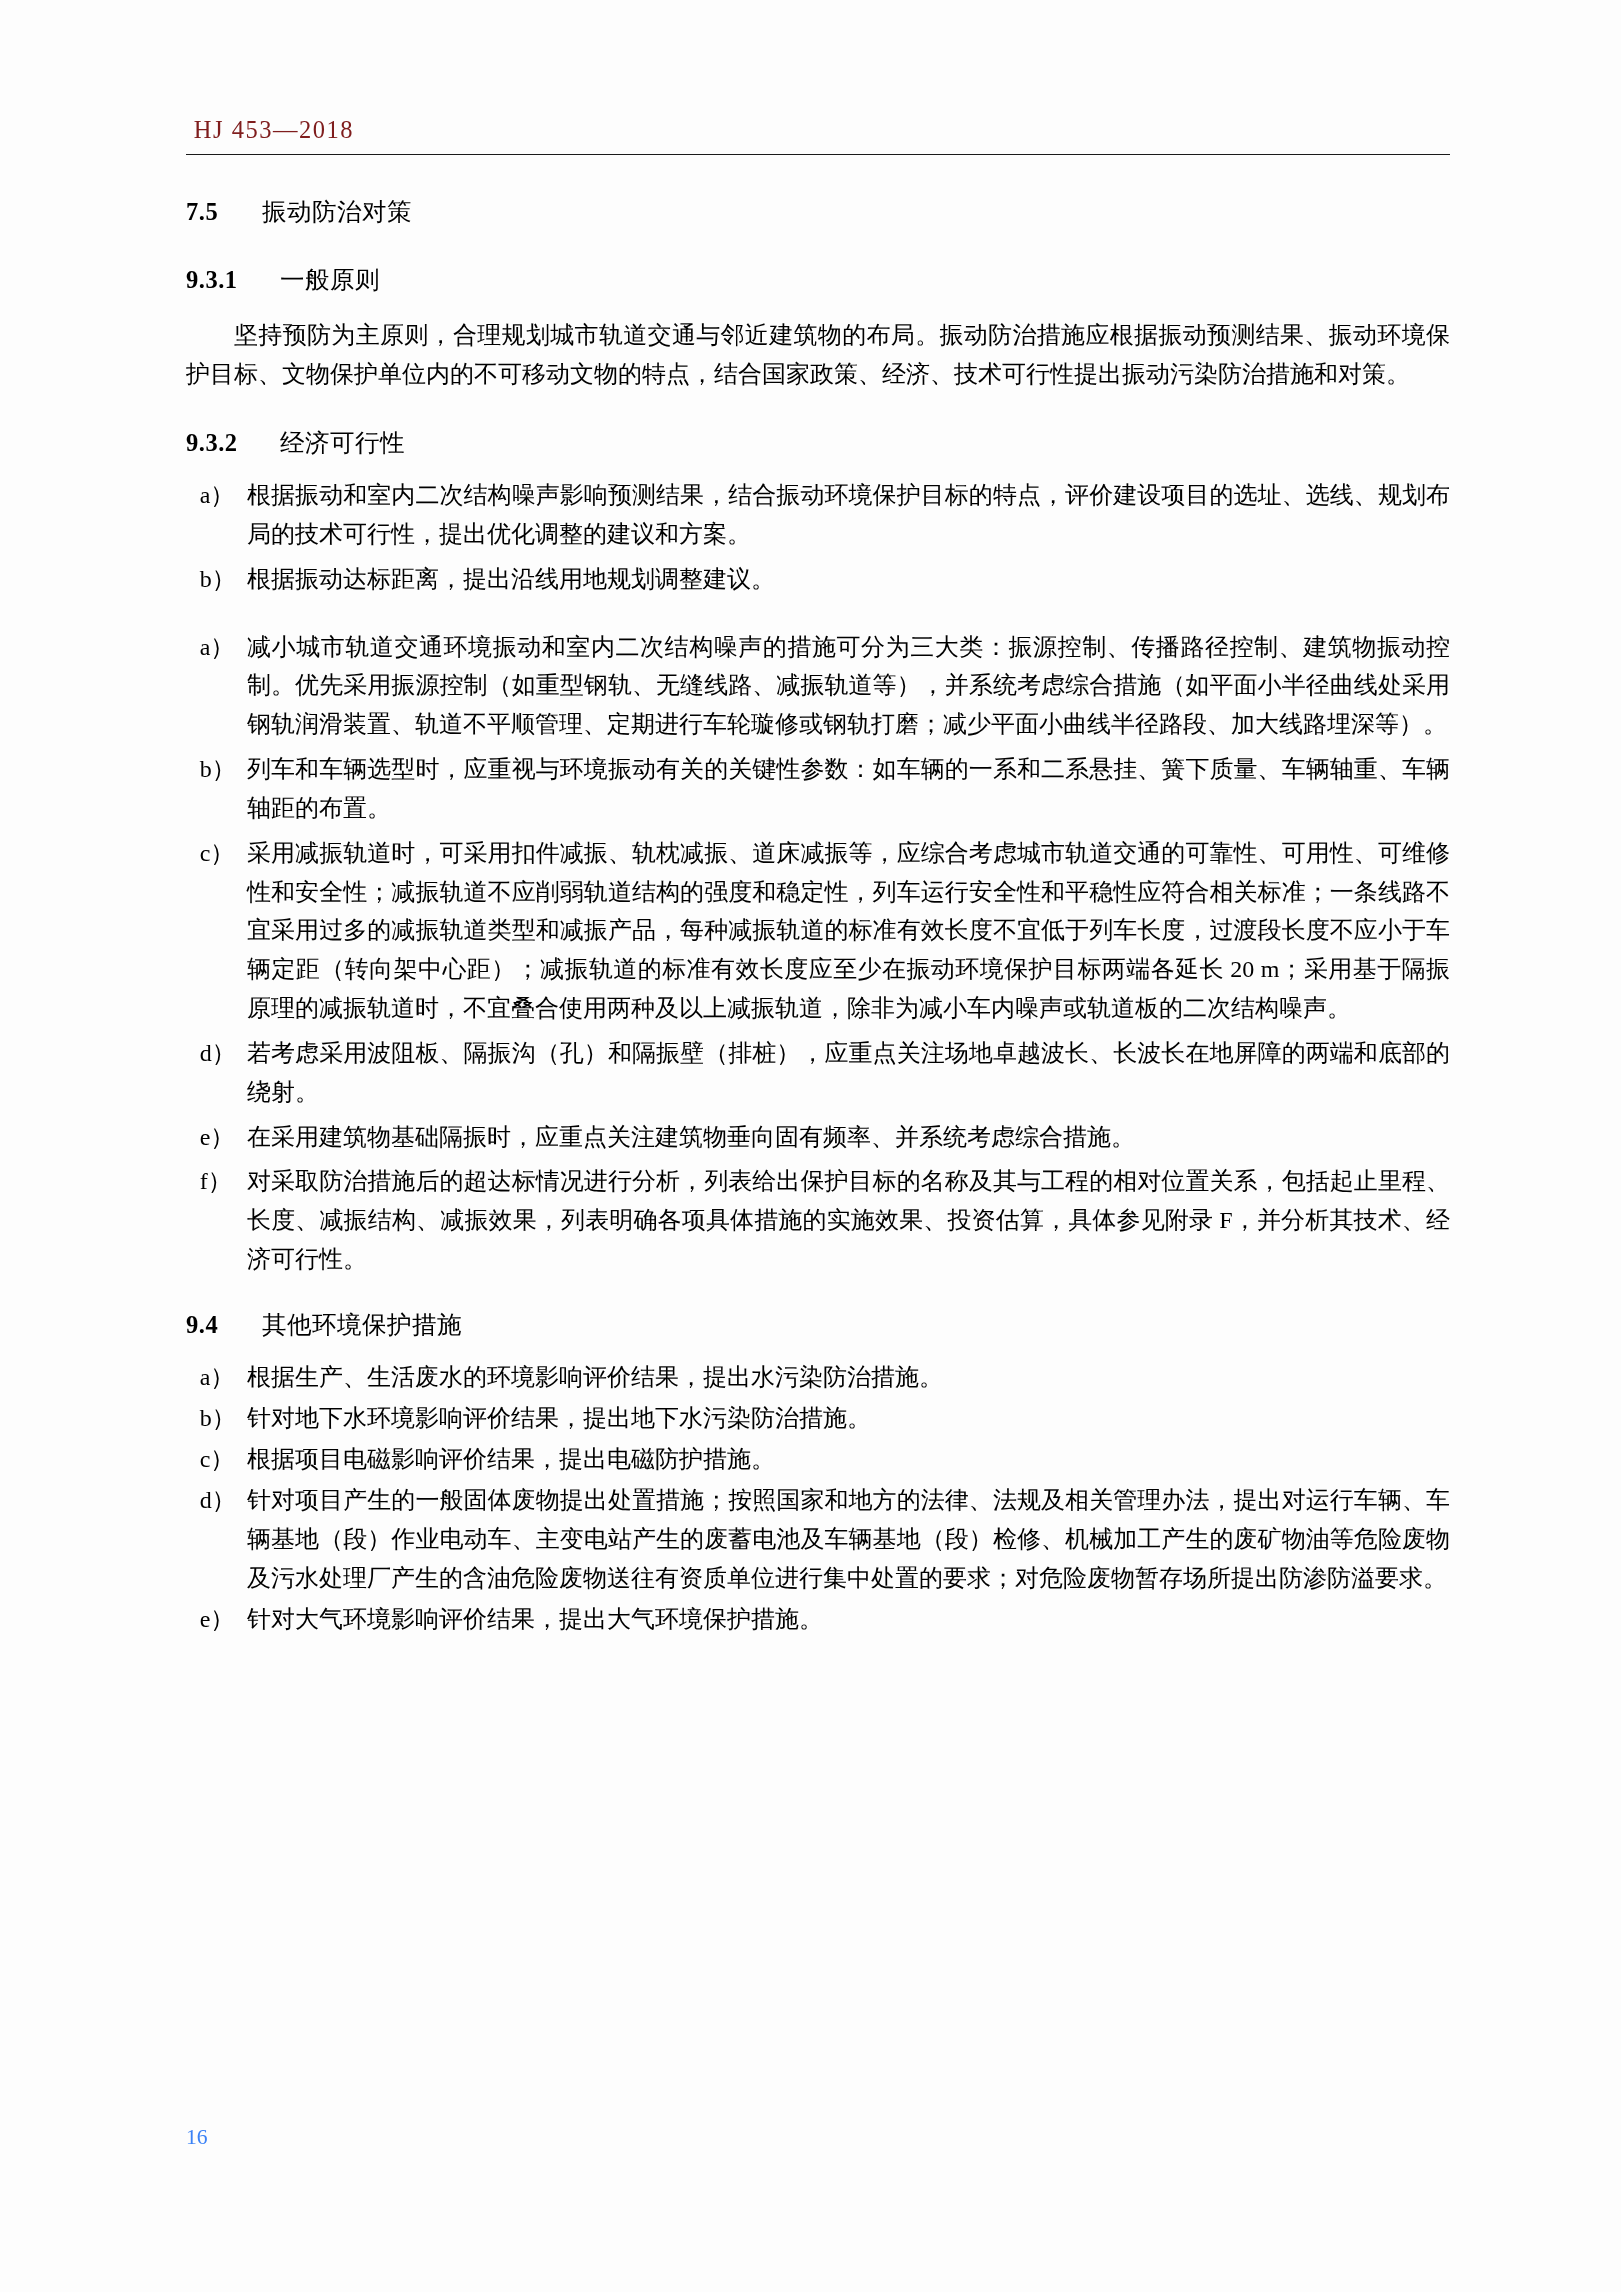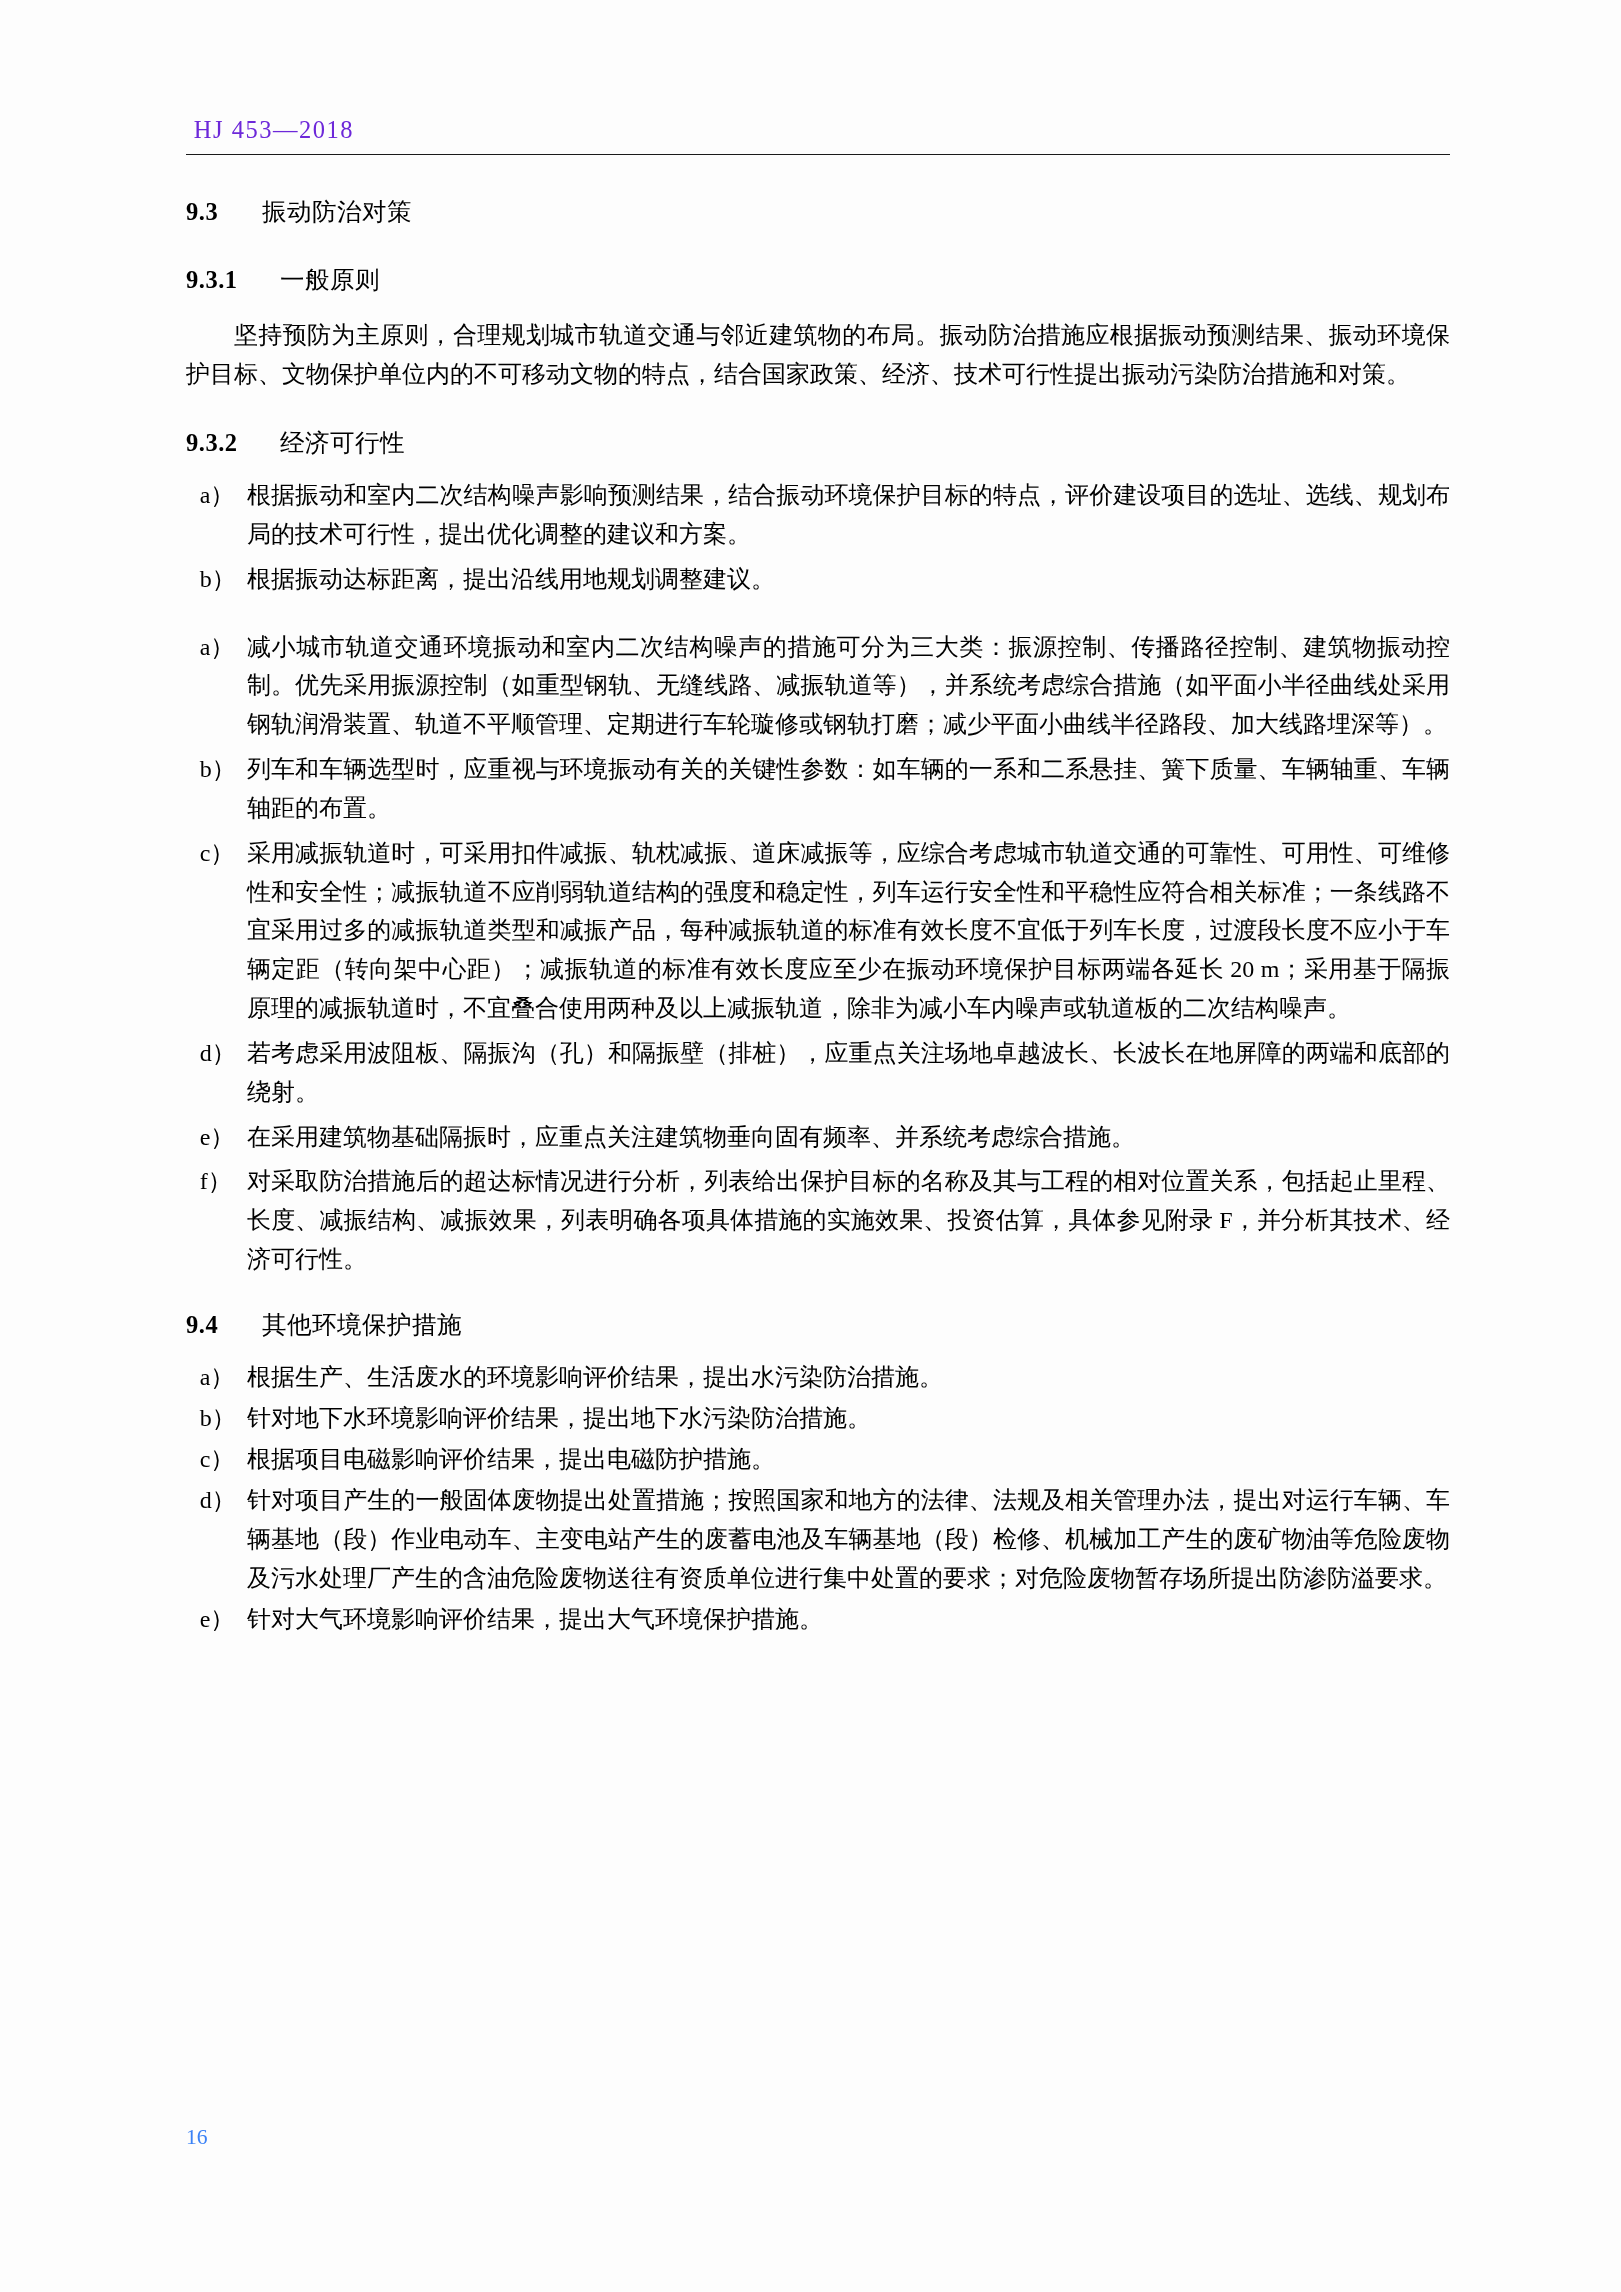--- a/index.html
+++ b/index.html
@@ -23,21 +23,21 @@
   }
   .content {
     position: absolute;
     left: 186px;
     top: 116px;
     width: 1264px;
   }
   .header {
     font-size: 24.5px;
     letter-spacing: 1.5px;
-    color: #6d28d9;
+    color: #7f1d1d;
     margin: 0 0 0 7.8px;
     font-family: "Liberation Serif", serif;
   }
   .hr-line {
     border: none;
     border-top: 1.4px solid #1a1a1a;
     margin: 9.8px 0 0 0;
     width: 1264px;
   }
   .body-area {
@@ -124,21 +124,21 @@
 
   <div class="content">
 
     <div class="header">HJ 453—2018</div>
     <hr class="hr-line">
 
     <div class="body-area">
 
       <div class="block first">
         <h2 class="sec">
-          <span class="sec-num">9.3</span><span class="sec-title">振动防治对策</span>
+          <span class="sec-num">7.5</span><span class="sec-title">振动防治对策</span>
         </h2>
       </div>
 
       <div class="subsec">
         <div class="subsec-head">
           <span class="sec-num wide">9.3.1</span><span class="sec-title">一般原则</span>
         </div>
         <p class="para">坚持预防为主原则，合理规划城市轨道交通与邻近建筑物的布局。振动防治措施应根据振动预测结果、振动环境保护目标、文物保护单位内的不可移动文物的特点，结合国家政策、经济、技术可行性提出振动污染防治措施和对策。</p>
       </div>
 

